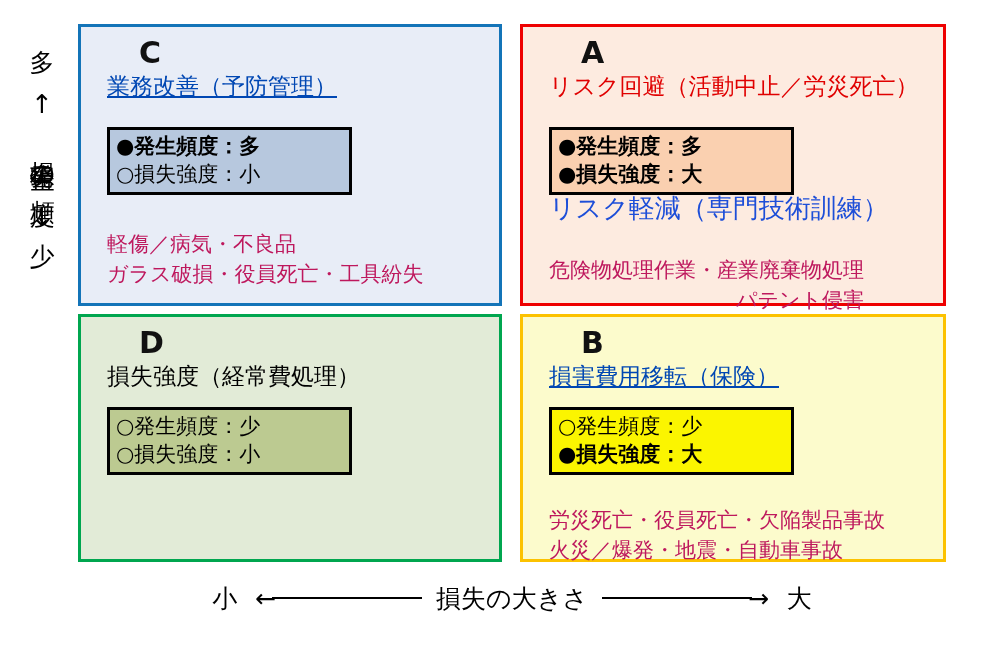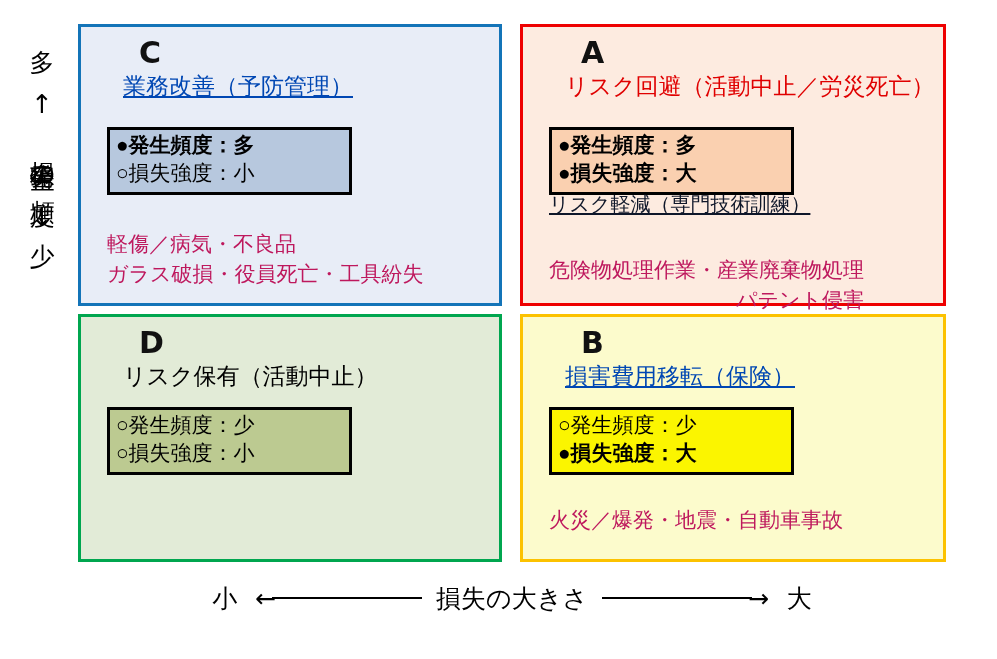--- a/index.html
+++ b/index.html
@@ -118,57 +118,55 @@
     position: absolute;
     left: 58px;
     top: 8px;
     font-size: 30px;
     font-weight: bold;
     color: #111;
     letter-spacing: 0;
   }
   .quad-heading {
     position: absolute;
-    left: 42px;
+    left: 26px;
     top: 44px;
     font-size: 23px;
     white-space: nowrap;
     color: #000;
   }
   .quad-heading.link-blue {
     color: #0047B3;
     text-decoration: underline;
     text-underline-offset: 2px;
   }
   .quad-heading.plain-red {
     color: #E00000;
   }
 
   
   .spec-box {
     position: absolute;
     box-sizing: border-box;
     border: 3px solid #000;
     padding: 3px 8px 4px 6px;
-    font-family: Liberation Mono, monospace;
   }
   .spec-line {
     font-size: 21px;
     line-height: 1.32;
     white-space: nowrap;
     color: #000;
   }
   .spec-line.bold { font-weight: bold; }
 
   .sub-link {
     position: absolute;
-    font-size: 20px;
-    white-space: nowrap;
-    color: #0f172a;
-    text-decoration: underline;
+    font-size: 26px;
+    white-space: nowrap;
+    color: #1d4ed8;
     text-underline-offset: 2px;
   }
 
   .examples {
     position: absolute;
     font-size: 21px;
     line-height: 1.42;
     color: #be185d;
     white-space: nowrap;
     margin-top: 23px;
@@ -237,30 +235,31 @@
   </div>
   <div class="sub-link">リスク軽減（専門技術訓練）</div>
   <div class="examples">
     <div>危険物処理作業・産業廃棄物処理</div>
     <div>パテント侵害</div>
   </div>
 </div>
 
 <div class="quadrant" id="quad-d">
   <div class="quad-letter">D</div>
-  <div class="quad-heading">リスク保有（活動中止）</div>
+  <div class="quad-heading">損失強度（経常費処理）</div>
   <div class="spec-box">
     <div class="spec-line"><span>○</span><span>発生頻度：少</span></div>
     <div class="spec-line"><span>○</span><span>損失強度：小</span></div>
   </div>
 </div>
 
 <div class="quadrant" id="quad-b">
   <div class="quad-letter">B</div>
   <div class="quad-heading link-blue">損害費用移転（保険）</div>
   <div class="spec-box">
     <div class="spec-line"><span>○</span><span>発生頻度：少</span></div>
     <div class="spec-line bold"><span>●</span><span>損失強度：大</span></div>
   </div>
   <div class="examples">
+    <div>労災死亡・役員死亡・欠陥製品事故</div>
     <div>火災／爆発・地震・自動車事故</div>
   </div>
 </div>
 
 </body></html>

